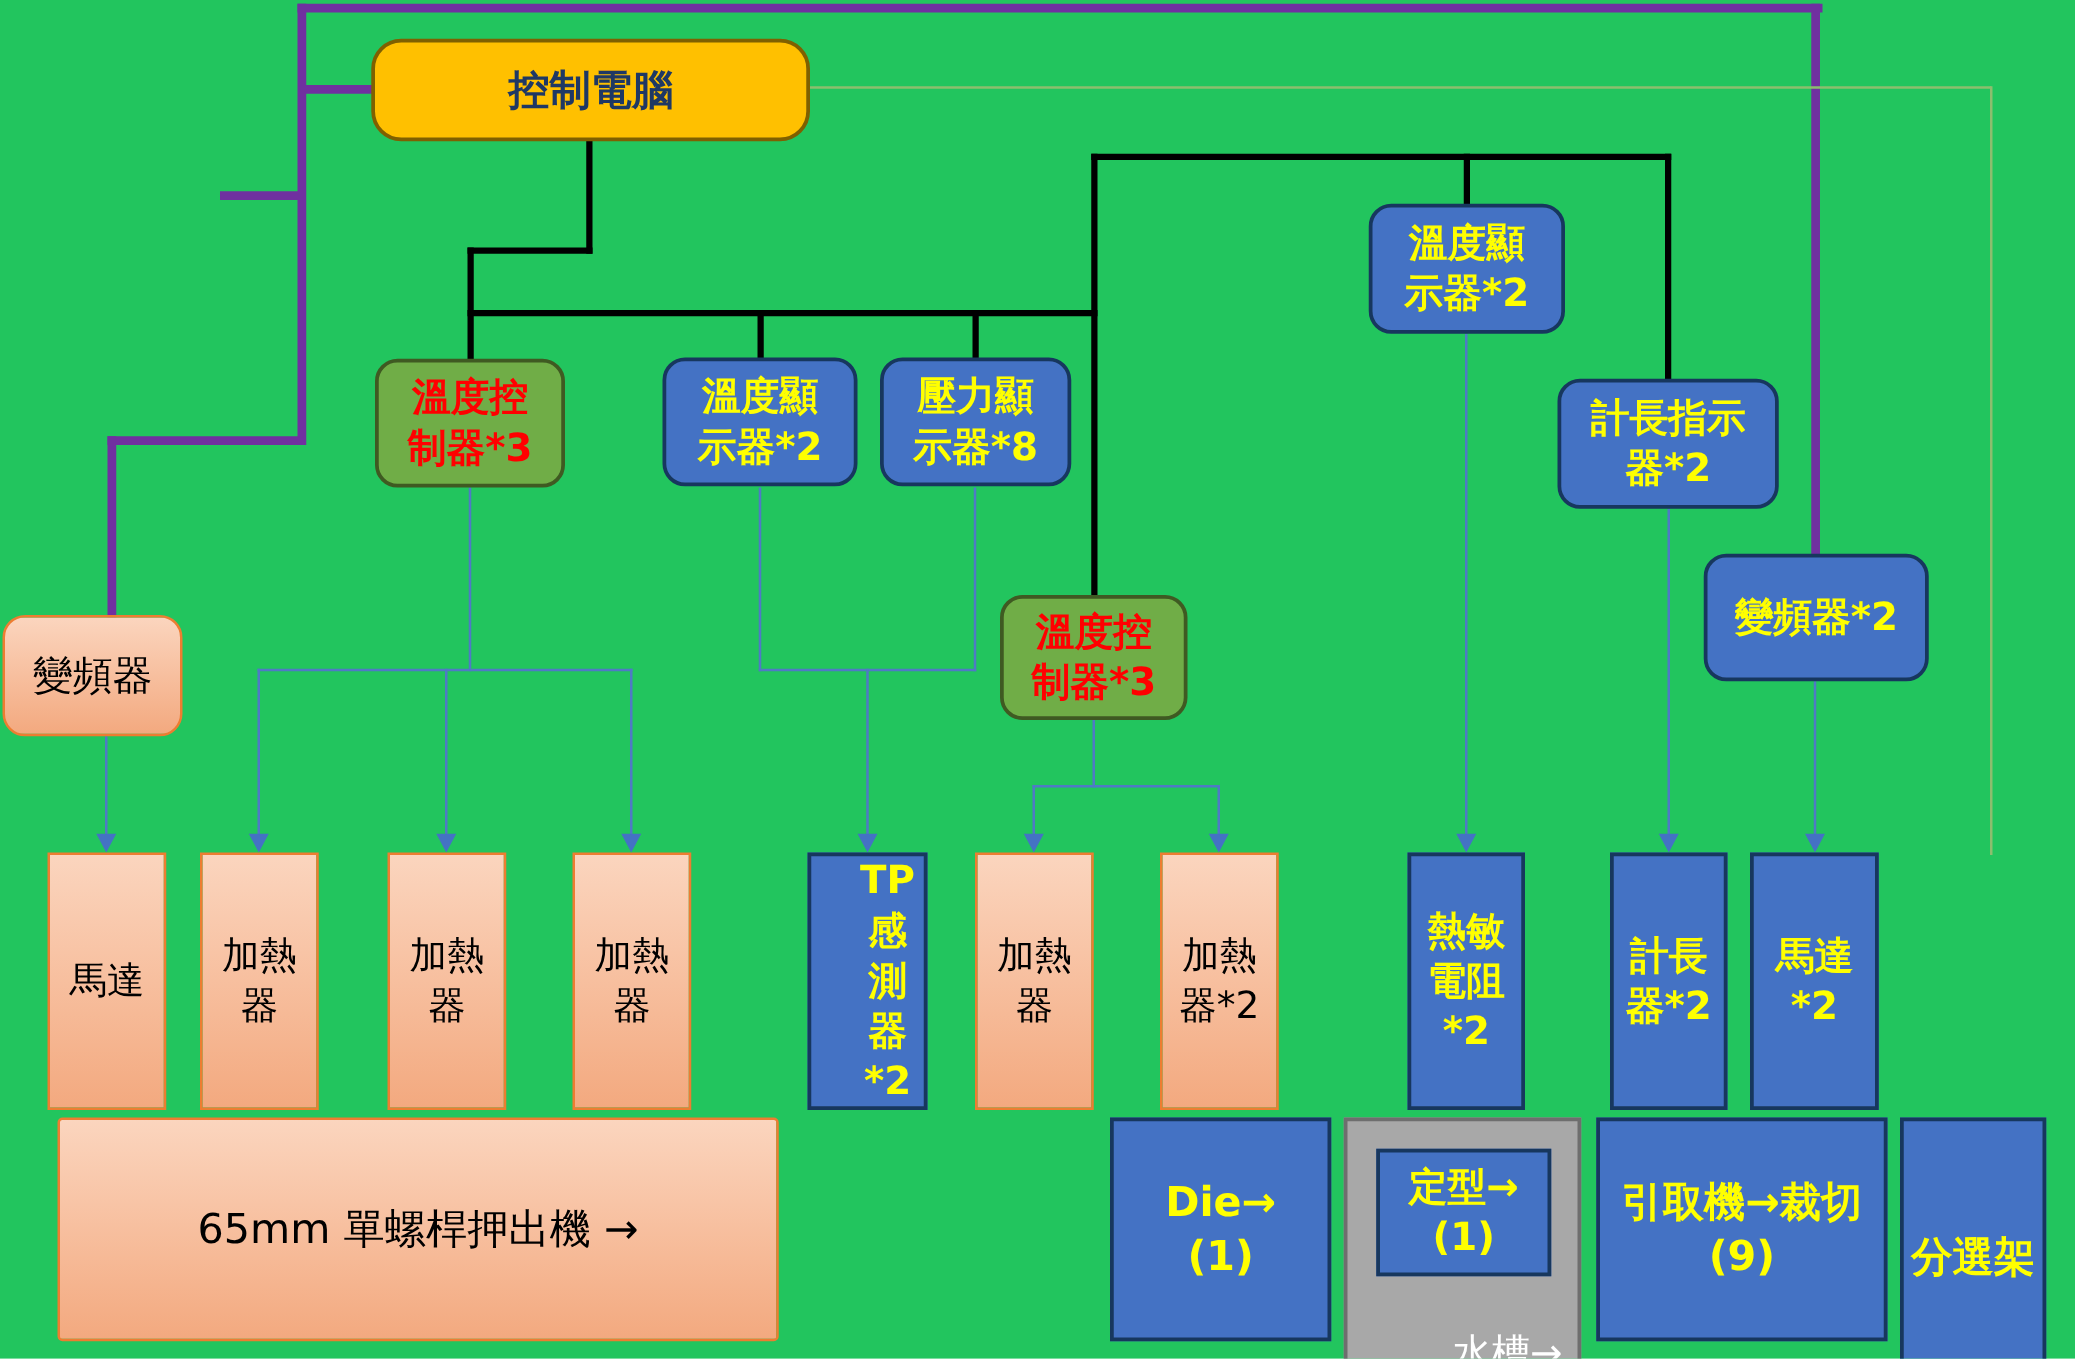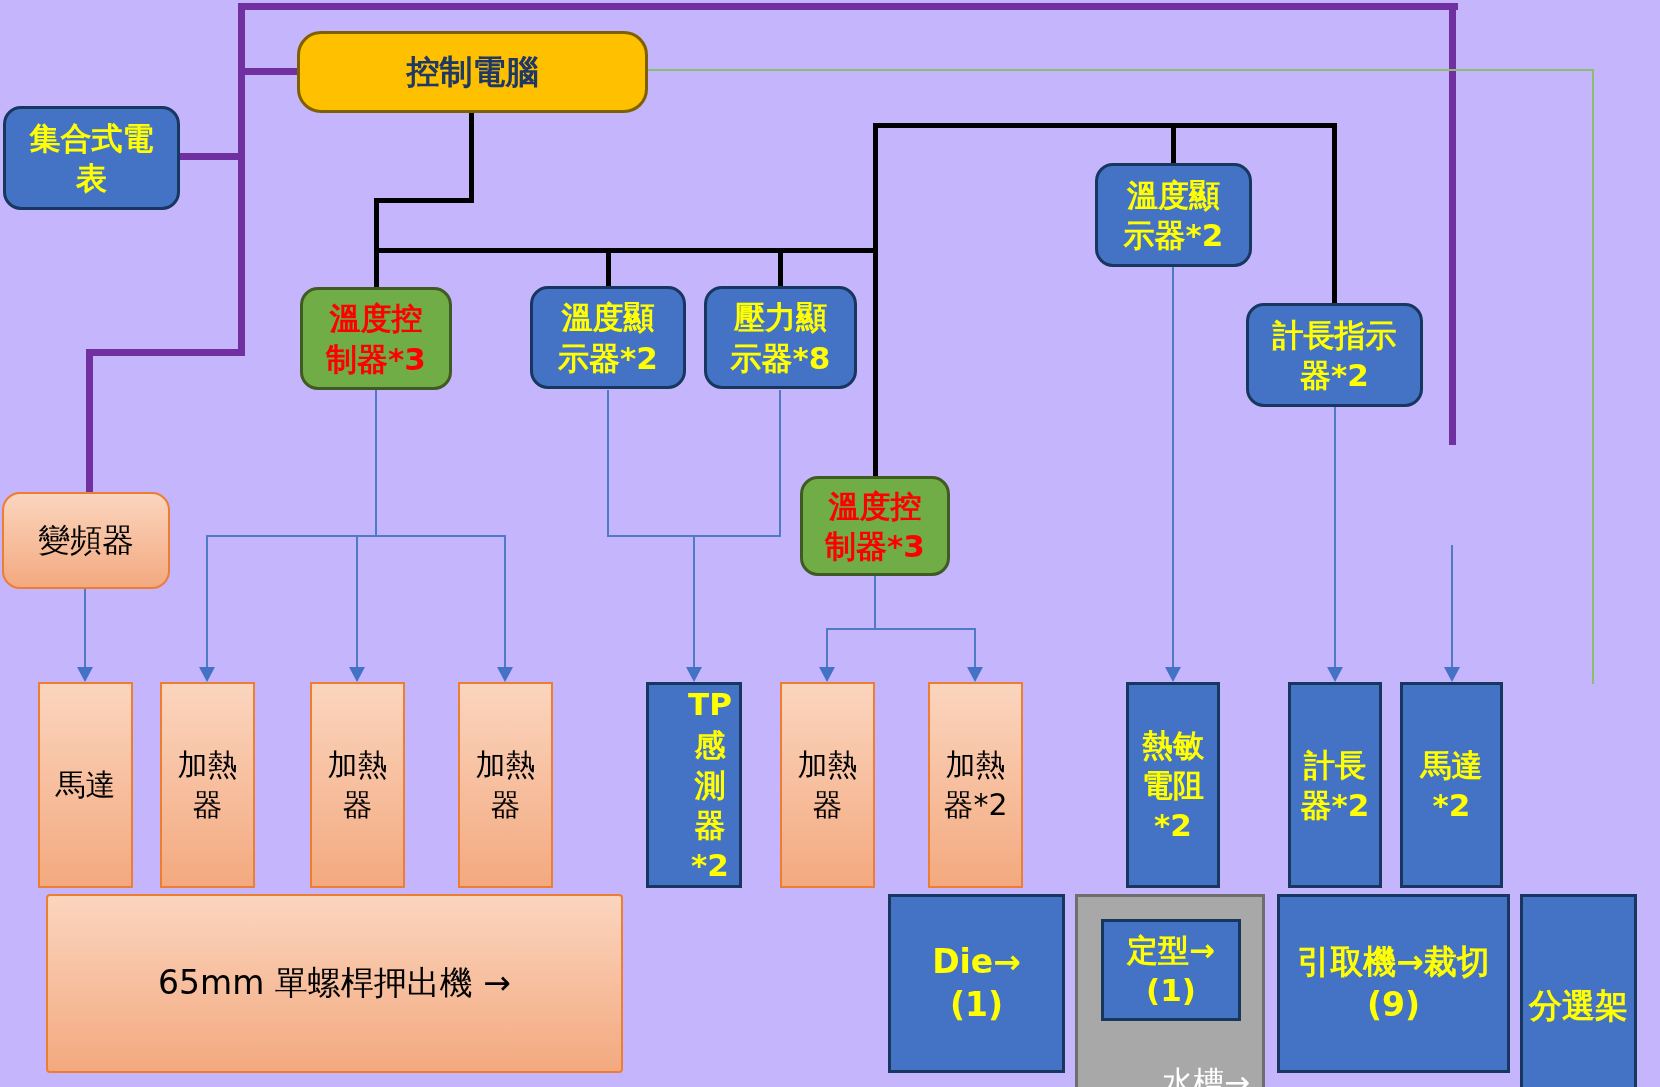--- a/index.html
+++ b/index.html
@@ -1,16 +1,16 @@
 <!DOCTYPE html>
 <html><head>
 <meta charset="utf-8">
 <style>
   html,body{margin:0;padding:0;background:#fff;}
-  #canvas{position:relative;width:1660px;height:1087px;background:#c4b5fd;overflow:hidden;
+  #canvas{position:relative;width:1660px;height:1087px;background:#22c55e;overflow:hidden;
           font-family:"DejaVu Sans","Liberation Sans",sans-serif;}
   .node{position:absolute;box-sizing:border-box;display:flex;align-items:center;justify-content:center;
         text-align:center;white-space:pre-line;}
   .r{border-radius:18px;}
   .blue{background:#4472C4;border:3px solid #17375E;color:#FFFF00;font-weight:700;font-size:31px;line-height:1.3;}
   .green{background:#70AD47;border:3px solid #3F5A22;color:#FF0000;font-weight:700;font-size:31px;line-height:1.3;}
   .orange{background:#FFC000;border:3px solid #7F6000;color:#1F3864;font-weight:700;font-size:33px;border-radius:24px;}
   .pink{background:linear-gradient(180deg,#FBD5BE 0%,#F3A97F 100%);border:2px solid #ED7D31;color:#000;
         font-weight:400;font-size:30px;line-height:1.35;}
   .gray{background:#A8A8A8;border:3px solid #6E6E6E;}
@@ -79,33 +79,32 @@
   <div class="lv bluel" style="left:1172px;top:267px;width:2px;height:402px;"></div>
   <div class="arr" style="left:1165px;top:667px;"></div>
 
   <div class="lv bluel" style="left:1334px;top:407px;width:2px;height:262px;"></div>
   <div class="arr" style="left:1327px;top:667px;"></div>
 
   <div class="lv bluel" style="left:1451px;top:545px;width:2px;height:124px;"></div>
   <div class="arr" style="left:1444px;top:667px;"></div>
 
   <div class="node orange" style="left:297px;top:31px;width:351px;height:82px;">控制電腦</div>
-  <div class="node blue r" style="left:3px;top:106px;width:177px;height:104px;">集合式電
-表</div>
   <div class="node green r" style="left:300px;top:287px;width:152px;height:103px;">溫度控
 制器*3</div>
   <div class="node blue r" style="left:530px;top:286px;width:156px;height:103px;">溫度顯
 示器*2</div>
   <div class="node blue r" style="left:704px;top:286px;width:153px;height:103px;">壓力顯
 示器*8</div>
   <div class="node blue r" style="left:1095px;top:163px;width:157px;height:104px;">溫度顯
 示器*2</div>
   <div class="node blue r" style="left:1246px;top:303px;width:177px;height:104px;">計長指示
 器*2</div>
-  <div class="node pink r" style="left:2px;top:492px;width:168px;height:97px;font-size:32px;">變頻器</div>
+  <div class="node pink r" style="left:2px;top:492px;width:144px;height:97px;font-size:32px;">變頻器</div>
+  <div class="node blue r" style="left:1363px;top:443px;width:180px;height:102px;">變頻器*2</div>
   <div class="node green r" style="left:800px;top:476px;width:150px;height:100px;">溫度控
 制器*3</div>
 
   <div class="node pink" style="left:38px;top:682px;width:95px;height:206px;">馬達</div>
   <div class="node pink" style="left:160px;top:682px;width:95px;height:206px;">加熱
 器</div>
   <div class="node pink" style="left:310px;top:682px;width:95px;height:206px;">加熱
 器</div>
   <div class="node pink" style="left:458px;top:682px;width:95px;height:206px;">加熱
 器</div>

